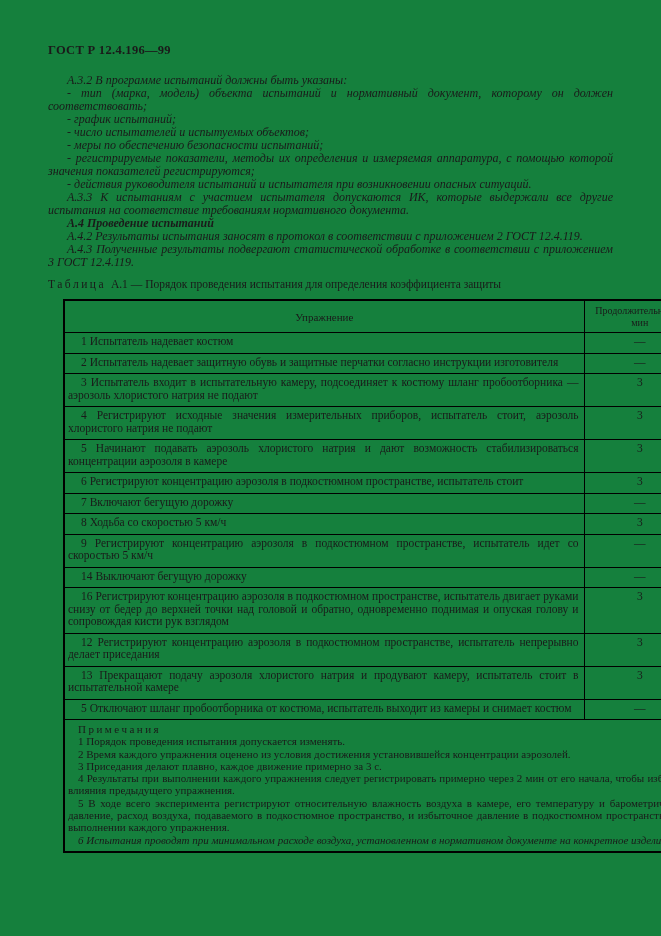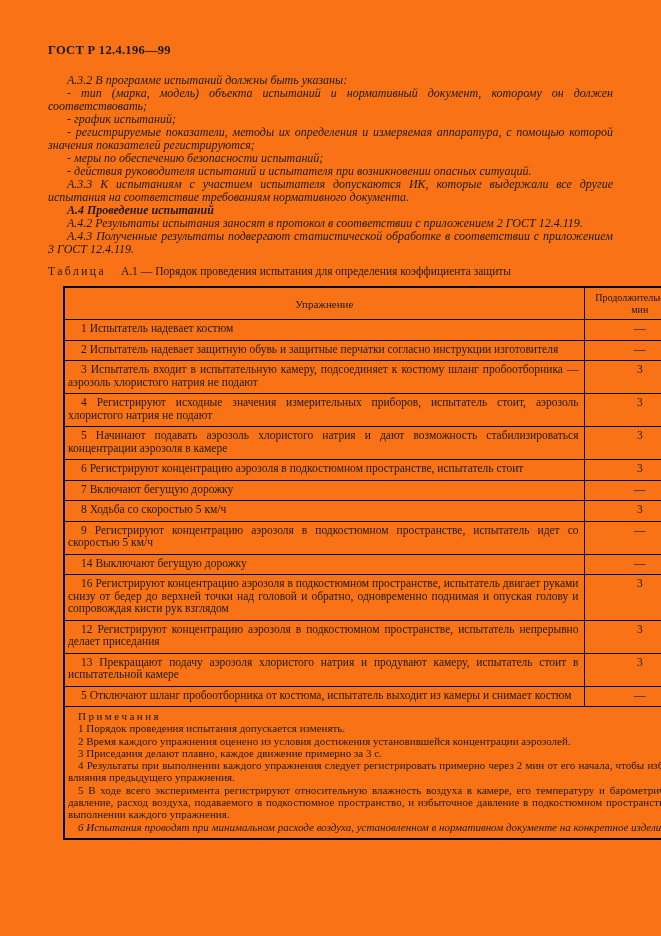--- a/index.html
+++ b/index.html
@@ -6,21 +6,21 @@
   html, body { margin: 0; padding: 0; }
   body {
     width: 661px; height: 936px;
     background: #ffffff;
     font-family: "Liberation Serif", serif;
     color: #1a1a1a;
   }
   .page {
     position: relative;
     width: 661px; height: 936px;
-    background: #f97316;
+    background: #15803d;
     overflow: hidden;
   }
   .gost-header {
     position: absolute;
     top: 43px; left: 48px;
     font-weight: bold;
     font-size: 12.5px;
     letter-spacing: 0.3px;
   }
   .content {
@@ -36,21 +36,21 @@
     text-indent: 19px;
     font-style: italic;
   }
   .it { font-style: italic; }
   .b  { font-weight: bold; }
   .caption {
     margin: 9px 0 8px 0;
     font-size: 11.5px;
     line-height: 13px;
   }
-  .sp-word { letter-spacing: 2.5px; margin-right: 12px; }
+  .sp-word { letter-spacing: 2.5px; margin-right: 2px; }
   table.gost-table {
     margin-left: 15px;
     width: 634px;
     border-collapse: collapse;
     table-layout: fixed;
     border: 2.5px solid #000;
   }
   table.gost-table th, table.gost-table td {
     border: 1.6px solid #000;
   }
@@ -107,22 +107,23 @@
 <div class="page">
 
   <div class="gost-header">ГОСТ Р 12.4.196—99</div>
 
   <div class="content">
 
     <div class="body-text">
       <p class="it">А.3.2  В программе испытаний должны быть указаны:</p>
       <p class="it">- тип (марка, модель) объекта испытаний и нормативный документ, которому он должен соответствовать;</p>
       <p class="it">- график испытаний;</p>
+      <p class="it">- число испытателей и испытуемых объектов;</p>
+      <p class="it">- меры по обеспечению безопасности испытаний;</p>
       <p class="it">- регистрируемые показатели, методы их определения и измеряемая аппаратура, с помощью которой значения показателей регистрируются;</p>
-      <p class="it">- меры по обеспечению безопасности испытаний;</p>
       <p class="it">- действия руководителя испытаний и испытателя при возникновении опасных ситуаций.</p>
       <p class="it">А.3.3  К испытаниям с участием испытателя допускаются ИК, которые выдержали все другие испытания на соответствие требованиям нормативного документа.</p>
       <p class="b">А.4  Проведение испытаний</p>
       <p class="it">А.4.2  Результаты испытания заносят в протокол в соответствии с приложением 2 ГОСТ 12.4.119.</p>
       <p class="it">А.4.3  Полученные результаты подвергают статистической обработке в соответствии с приложением 3 ГОСТ 12.4.119.</p>
     </div>
 
     <div class="caption">
       <span class="sp-word">Таблица</span>
       <span>А.1</span>

